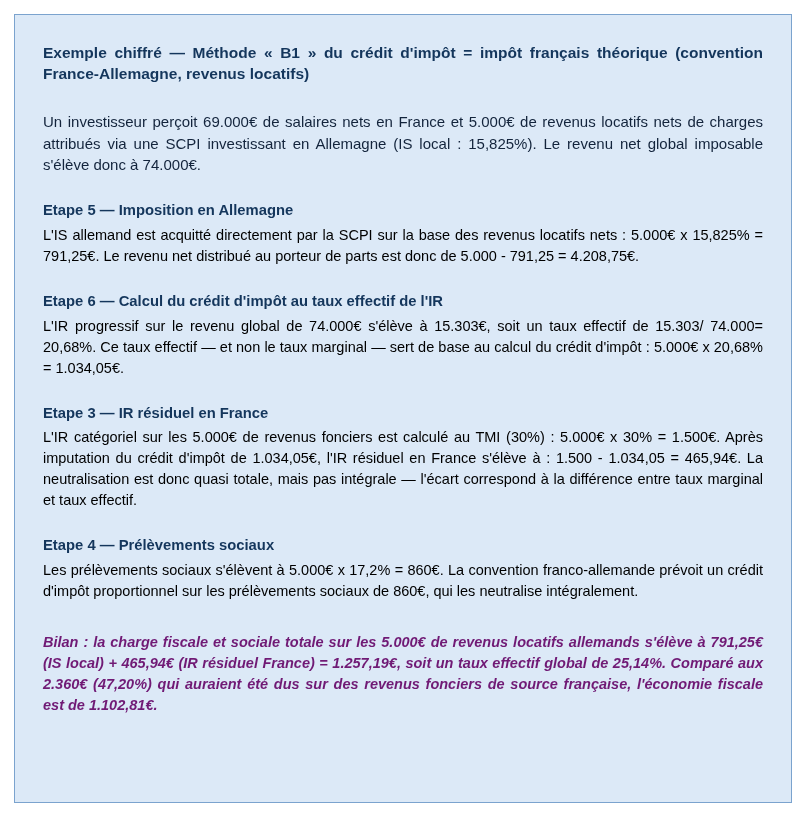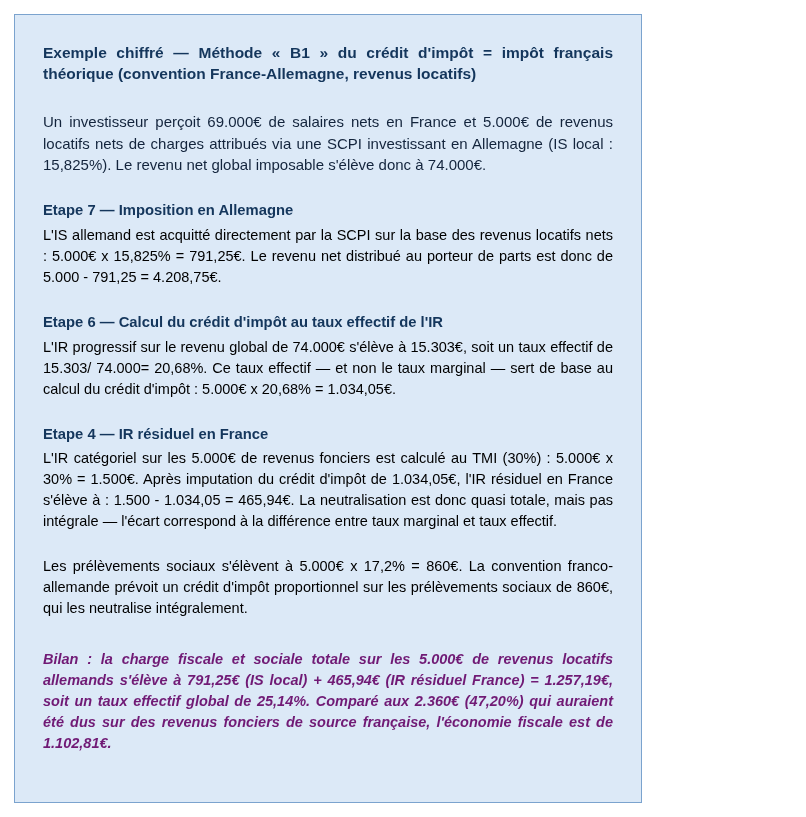--- a/index.html
+++ b/index.html
@@ -9,21 +9,21 @@
   }
   body {
     width: 806px;
     height: 817px;
     font-family: "Liberation Sans", sans-serif;
     color: #1a2a44;
   }
   .callout {
     box-sizing: border-box;
     margin: 14px;
-    width: 628px;
+    width: 778px;
     height: 789px;
     background: #dce9f7;
     border: 1px solid #7ba3ce;
     padding: 22px 28px 18px 28px;
     overflow: hidden;
   }
   .callout-title {
     font-size: 15.5px;
     font-weight: bold;
     line-height: 1.35;
@@ -68,33 +68,34 @@
 </head>
 <body>
 
 <div class="callout">
 
   <h2 class="callout-title">Exemple chiffré — Méthode « B1 » du crédit d'impôt = impôt français théorique (convention France-Allemagne, revenus locatifs)</h2>
 
   <p class="intro">Un investisseur perçoit 69.000€ de salaires nets en France et 5.000€ de revenus locatifs nets de charges attribués via une SCPI investissant en Allemagne (IS local : 15,825%). Le revenu net global imposable s'élève donc à 74.000€.</p>
 
   <div class="step">
-    <h3 class="step-heading">Etape 7 — Imposition en Allemagne</h3>
+    <h3 class="step-heading">Etape 5 — Imposition en Allemagne</h3>
     <p class="step-body">L'IS allemand est acquitté directement par la SCPI sur la base des revenus locatifs nets : 5.000€ x 15,825% = 791,25€. Le revenu net distribué au porteur de parts est donc de 5.000 - 791,25 = 4.208,75€.</p>
   </div>
 
   <div class="step">
     <h3 class="step-heading">Etape 6 — Calcul du crédit d'impôt au taux effectif de l'IR</h3>
     <p class="step-body">L'IR progressif sur le revenu global de 74.000€ s'élève à 15.303€, soit un taux effectif de 15.303/ 74.000= 20,68%. Ce taux effectif — et non le taux marginal — sert de base au calcul du crédit d'impôt : 5.000€ x 20,68% = 1.034,05€.</p>
   </div>
 
   <div class="step">
-    <h3 class="step-heading">Etape 4 — IR résiduel en France</h3>
+    <h3 class="step-heading">Etape 3 — IR résiduel en France</h3>
     <p class="step-body">L'IR catégoriel sur les 5.000€ de revenus fonciers est calculé au TMI (30%) : 5.000€ x 30% = 1.500€. Après imputation du crédit d'impôt de 1.034,05€, l'IR résiduel en France s'élève à : 1.500 - 1.034,05 = 465,94€. La neutralisation est donc quasi totale, mais pas intégrale — l'écart correspond à la différence entre taux marginal et taux effectif.</p>
   </div>
 
   <div class="step">
+    <h3 class="step-heading">Etape 4 — Prélèvements sociaux</h3>
     <p class="step-body">Les prélèvements sociaux s'élèvent à 5.000€ x 17,2% = 860€. La convention franco-allemande prévoit un crédit d'impôt proportionnel sur les prélèvements sociaux de 860€, qui les neutralise intégralement.</p>
   </div>
 
   <p class="summary">Bilan : la charge fiscale et sociale totale sur les 5.000€ de revenus locatifs allemands s'élève à 791,25€ (IS local) + 465,94€ (IR résiduel France) = 1.257,19€, soit un taux effectif global de 25,14%. Comparé aux 2.360€ (47,20%) qui auraient été dus sur des revenus fonciers de source française, l'économie fiscale est de 1.102,81€.</p>
 
 </div>
 
 </body></html>

